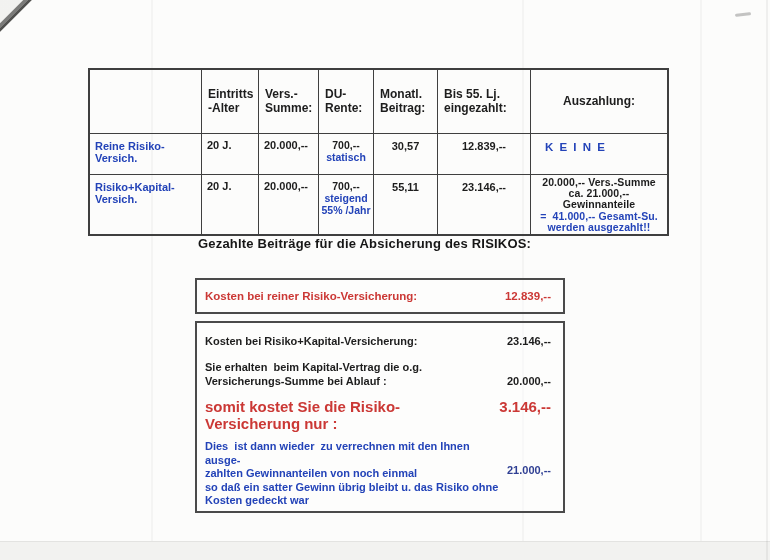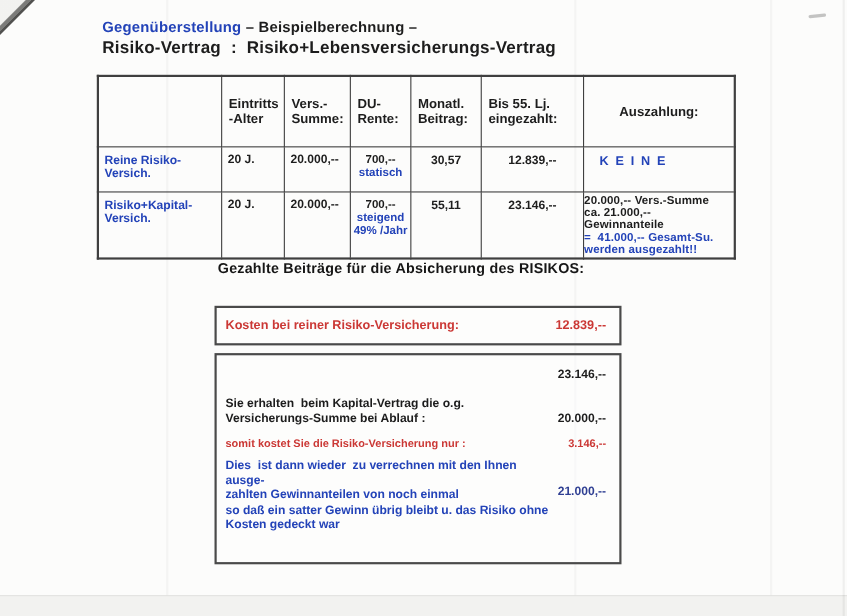--- a/index.html
+++ b/index.html
@@ -53,21 +53,21 @@
   .c4{width:63px;} .c5{width:92px;} .c6{width:136px;}
   tr.hdr td{vertical-align:middle;font-weight:bold;font-size:12px;color:#1d1d1d;}
   tr.hdr td .pad{padding-left:6px;line-height:14px;}
   td.hdr-payout{text-align:center;font-size:12.5px;}
   tr.r1 td,tr.r2 td{vertical-align:top;font-weight:bold;font-size:11px;color:#1d1d1d;}
   .cell-pad{padding:5px 3px 0 5px;line-height:12px;}
   .cell-num{padding-top:6px;text-align:center;line-height:12px;}
   .cell-du{padding-top:5px;text-align:center;font-size:10.5px;line-height:12px;}
   .cell-name{padding:6px 2px 0 5px;line-height:12.5px;font-size:11px;}
   .keine{padding:7px 0 0 14px;letter-spacing:1.5px;font-size:11.5px;}
-  .cell-payout2{padding-top:2px;text-align:left;font-size:10.5px;line-height:11.4px;letter-spacing:.1px;}
+  .cell-payout2{padding-top:2px;text-align:center;font-size:10.5px;line-height:11.4px;letter-spacing:.1px;}
 
   
   .section-heading{
     position:absolute;left:198px;top:236px;
     font-size:13px;font-weight:bold;color:#161616;letter-spacing:.2px;
   }
 
   
   .box{
     position:absolute;left:195px;width:370px;
@@ -77,43 +77,39 @@
   .box1{top:278px;height:36px;display:flex;align-items:center;}
   .box1 .lbl{padding-left:8px;font-size:11.5px;}
   .box1 .val{margin-left:auto;padding-right:12px;font-size:11.5px;}
   .u{}
 
   .box2{top:321px;height:192px;padding:10px 12px 0 8px;}
   .flexrow{display:flex;}
   .flexrow .val{margin-left:auto;text-align:right;white-space:nowrap;}
   .row-kapital{margin-top:2px;}
   .row-erhalten{margin-top:13px;align-items:flex-end;line-height:14px;}
-  .row-somit{margin-top:10px;font-size:10px;gap:16px;}
+  .row-somit{margin-top:10px;font-size:15px;gap:16px;}
   .row-dies{margin-top:8px;line-height:13.5px;}
   .row-dies .val{margin-top:24px;align-self:flex-start;}
   .blk span{display:block;}
 </style>
 </head>
 <body>
 
 <div class="page">
 
   <div class="corner-shadow"></div>
   <div class="fold-line fold-1"></div>
   <div class="fold-line fold-2"></div>
   <div class="fold-line fold-3"></div>
   <div class="scan-hline"></div>
   <div class="bottom-band"></div>
   <div class="tr-dash"></div>
   <div class="right-edge"></div>
 
-  <div class="titles">
-    <div class="title-1"><span class="blue">Gegenüberstellung</span><span class="ink">&nbsp;– Beispielberechnung –</span></div>
-    <div class="title-2">Risiko-Vertrag&nbsp; :&nbsp; Risiko+Lebensversicherungs-Vertrag</div>
-  </div>
 
   <table class="cmp">
     <tbody>
         <tr class="hdr">
       <td class="c0"></td>
       <td class="c1">
             <div class="pad blk">
               <span>Eintritts</span>
               <span>-Alter</span>
             </div>
@@ -180,21 +176,21 @@
       <td>
             <div class="cell-pad">20 J.</div>
           </td>
       <td>
             <div class="cell-pad">20.000,--</div>
           </td>
       <td>
             <div class="cell-du blk">
               <span class="ink">700,--</span>
               <span class="blue">steigend</span>
-              <span class="blue">49% /Jahr</span>
+              <span class="blue">55% /Jahr</span>
             </div>
           </td>
       <td>
             <div class="cell-num">55,11</div>
           </td>
       <td>
             <div class="cell-num">23.146,--</div>
           </td>
       <td>
             <div class="cell-payout2 blk">
@@ -210,20 +206,21 @@
 
   <div class="section-heading">Gezahlte Beiträge für die Absicherung des RISIKOS:</div>
 
   <div class="box box1">
     <div class="lbl red"><span>Kosten bei </span><span class="u">reiner</span><span> Risiko-Versicherung:</span></div>
     <div class="val red">12.839,--</div>
   </div>
 
   <div class="box box2">
     <div class="flexrow row-kapital ink">
+      <div>Kosten bei Risiko+Kapital-Versicherung:</div>
       <div class="val">23.146,--</div>
     </div>
     <div class="flexrow row-erhalten ink">
       <div class="blk">
         <span>Sie erhalten&nbsp; beim Kapital-Vertrag die o.g.</span>
         <span>Versicherungs-Summe bei Ablauf :</span>
       </div>
       <div class="val">20.000,--</div>
     </div>
     <div class="flexrow row-somit red">

